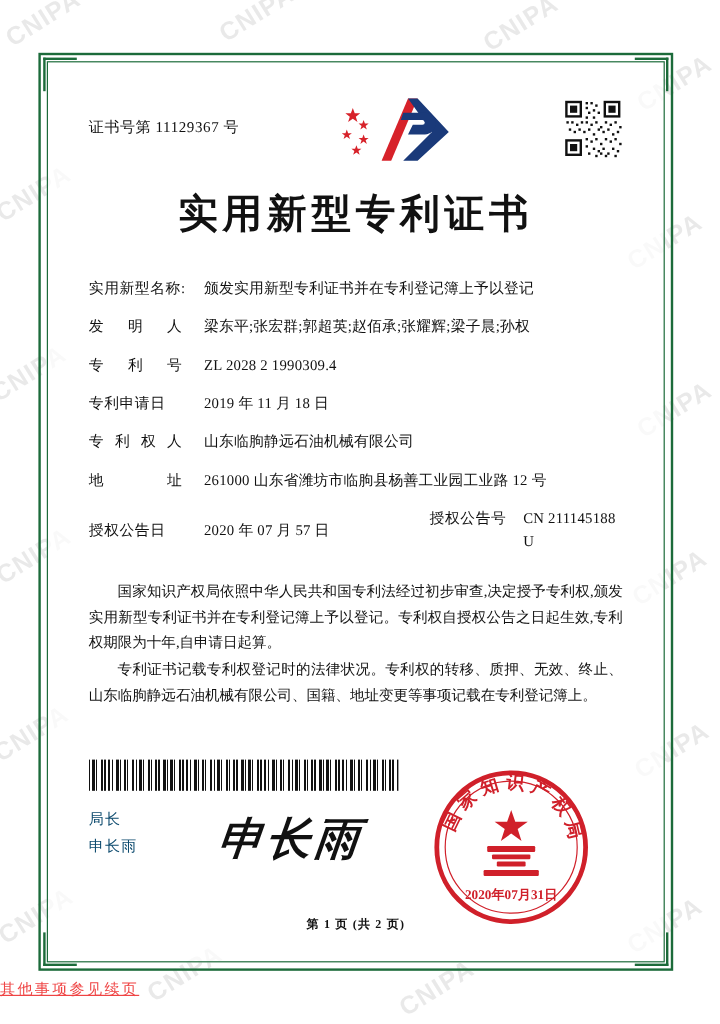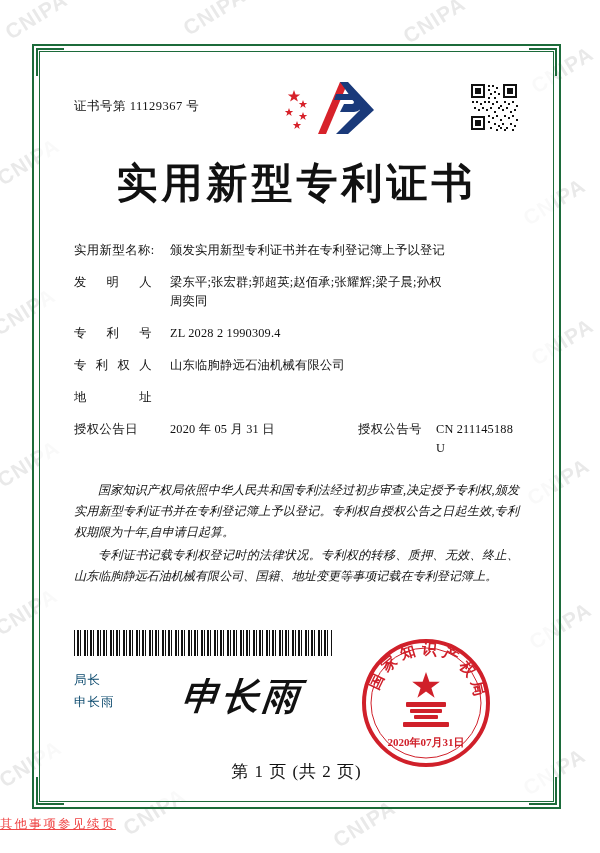--- a/index.html
+++ b/index.html
@@ -96,38 +96,38 @@
   }
   .qr {
     width: 50px;
     height: 50px;
     margin-top: 2px;
   }
 
   
   .title {
     text-align: center;
-    font-size: 41px;
+    font-size: 33px;
     font-weight: 700;
     letter-spacing: 4px;
     color: #111;
     margin-top: 4px;
     font-family: "Liberation Serif", "DejaVu Serif", serif;
   }
 
   
   .fields {
     margin-top: 30px;
     font-size: 12.3px;
     color: #111;
     line-height: 1.55;
   }
   .frow {
     display: flex;
-    align-items: flex-start;
+    align-items: center;
     margin-bottom: 13px;
   }
   .flabel {
     width: 96px;
     flex: 0 0 96px;
     letter-spacing: 0.5px;
     white-space: nowrap;
   }
   .flabel.spread {
     display: flex;
@@ -152,21 +152,20 @@
   .paras {
     margin-top: 22px;
     font-size: 12.1px;
     line-height: 1.72;
     color: #111;
     text-align: justify;
   }
   .paras p {
     margin: 0 0 2px 0;
     text-indent: 24px;
-    font-style: italic;
   }
 
   
   .barcode {
     margin-top: 44px;
     height: 26px;
     width: 258px;
     background: repeating-linear-gradient(to right,
       #111 0px, #111 1px, #fff 1px, #fff 3px,
       #111 3px, #111 5px, #fff 5px, #fff 6px,
@@ -202,24 +201,25 @@
     position: absolute;
     right: 26px;
     top: -34px;
     width: 134px;
     height: 134px;
   }
 
   
   .page-no {
     text-align: center;
-    font-size: 17px;
+    font-size: 10px;
     color: #111;
     margin-top: 8px;
     letter-spacing: 1px;
+    font-weight: bold;
   }
   .outside-note {
     position: absolute;
     left: 0;
     right: 0;
     top: 816px;
     font-size: 12.5px;
     color: #ef4444;
     letter-spacing: 2px;
     z-index: 2;
@@ -359,55 +359,59 @@
         </div>
 
         <div class="frow">
           <div class="flabel spread">
             <span>发</span>
             <span>明</span>
             <span>人</span>
           </div>
           <div class="fvalue">
             <span>梁东平;张宏群;郭超英;赵佰承;张耀辉;梁子晨;孙权</span>
-            <span class="sub">周奕同</span>
           </div>
         </div>
 
         <div class="frow">
           <div class="flabel spread">
             <span>专</span>
             <span>利</span>
             <span>号</span>
           </div>
           <div class="fvalue">ZL 2028 2 1990309.4</div>
         </div>
 
+        <div class="frow">
+          <div class="flabel">专利申请日</div>
+          <div class="fvalue">2019 年 11 月 18 日</div>
+        </div>
 
         <div class="frow">
           <div class="flabel spread">
             <span>专</span>
             <span>利</span>
             <span>权</span>
             <span>人</span>
           </div>
           <div class="fvalue">山东临朐静远石油机械有限公司</div>
         </div>
 
         <div class="frow">
           <div class="flabel spread">
             <span>地</span>
             <span>址</span>
           </div>
+          <div class="fvalue">261000 山东省潍坊市临朐县杨善工业园工业路 12 号</div>
         </div>
 
         <div class="frow inline2">
           <div class="half-left">
             <div class="flabel">授权公告日</div>
-            <div class="fvalue">2020 年 05 月 31 日</div>
+            <div class="fvalue">2020 年 07 月 57 日</div>
           </div>
           <div class="half-right">
             <div class="flabel">授权公告号</div>
             <div class="fvalue">CN 211145188 U</div>
           </div>
         </div>
 
       </div>
 
       <div class="paras">

